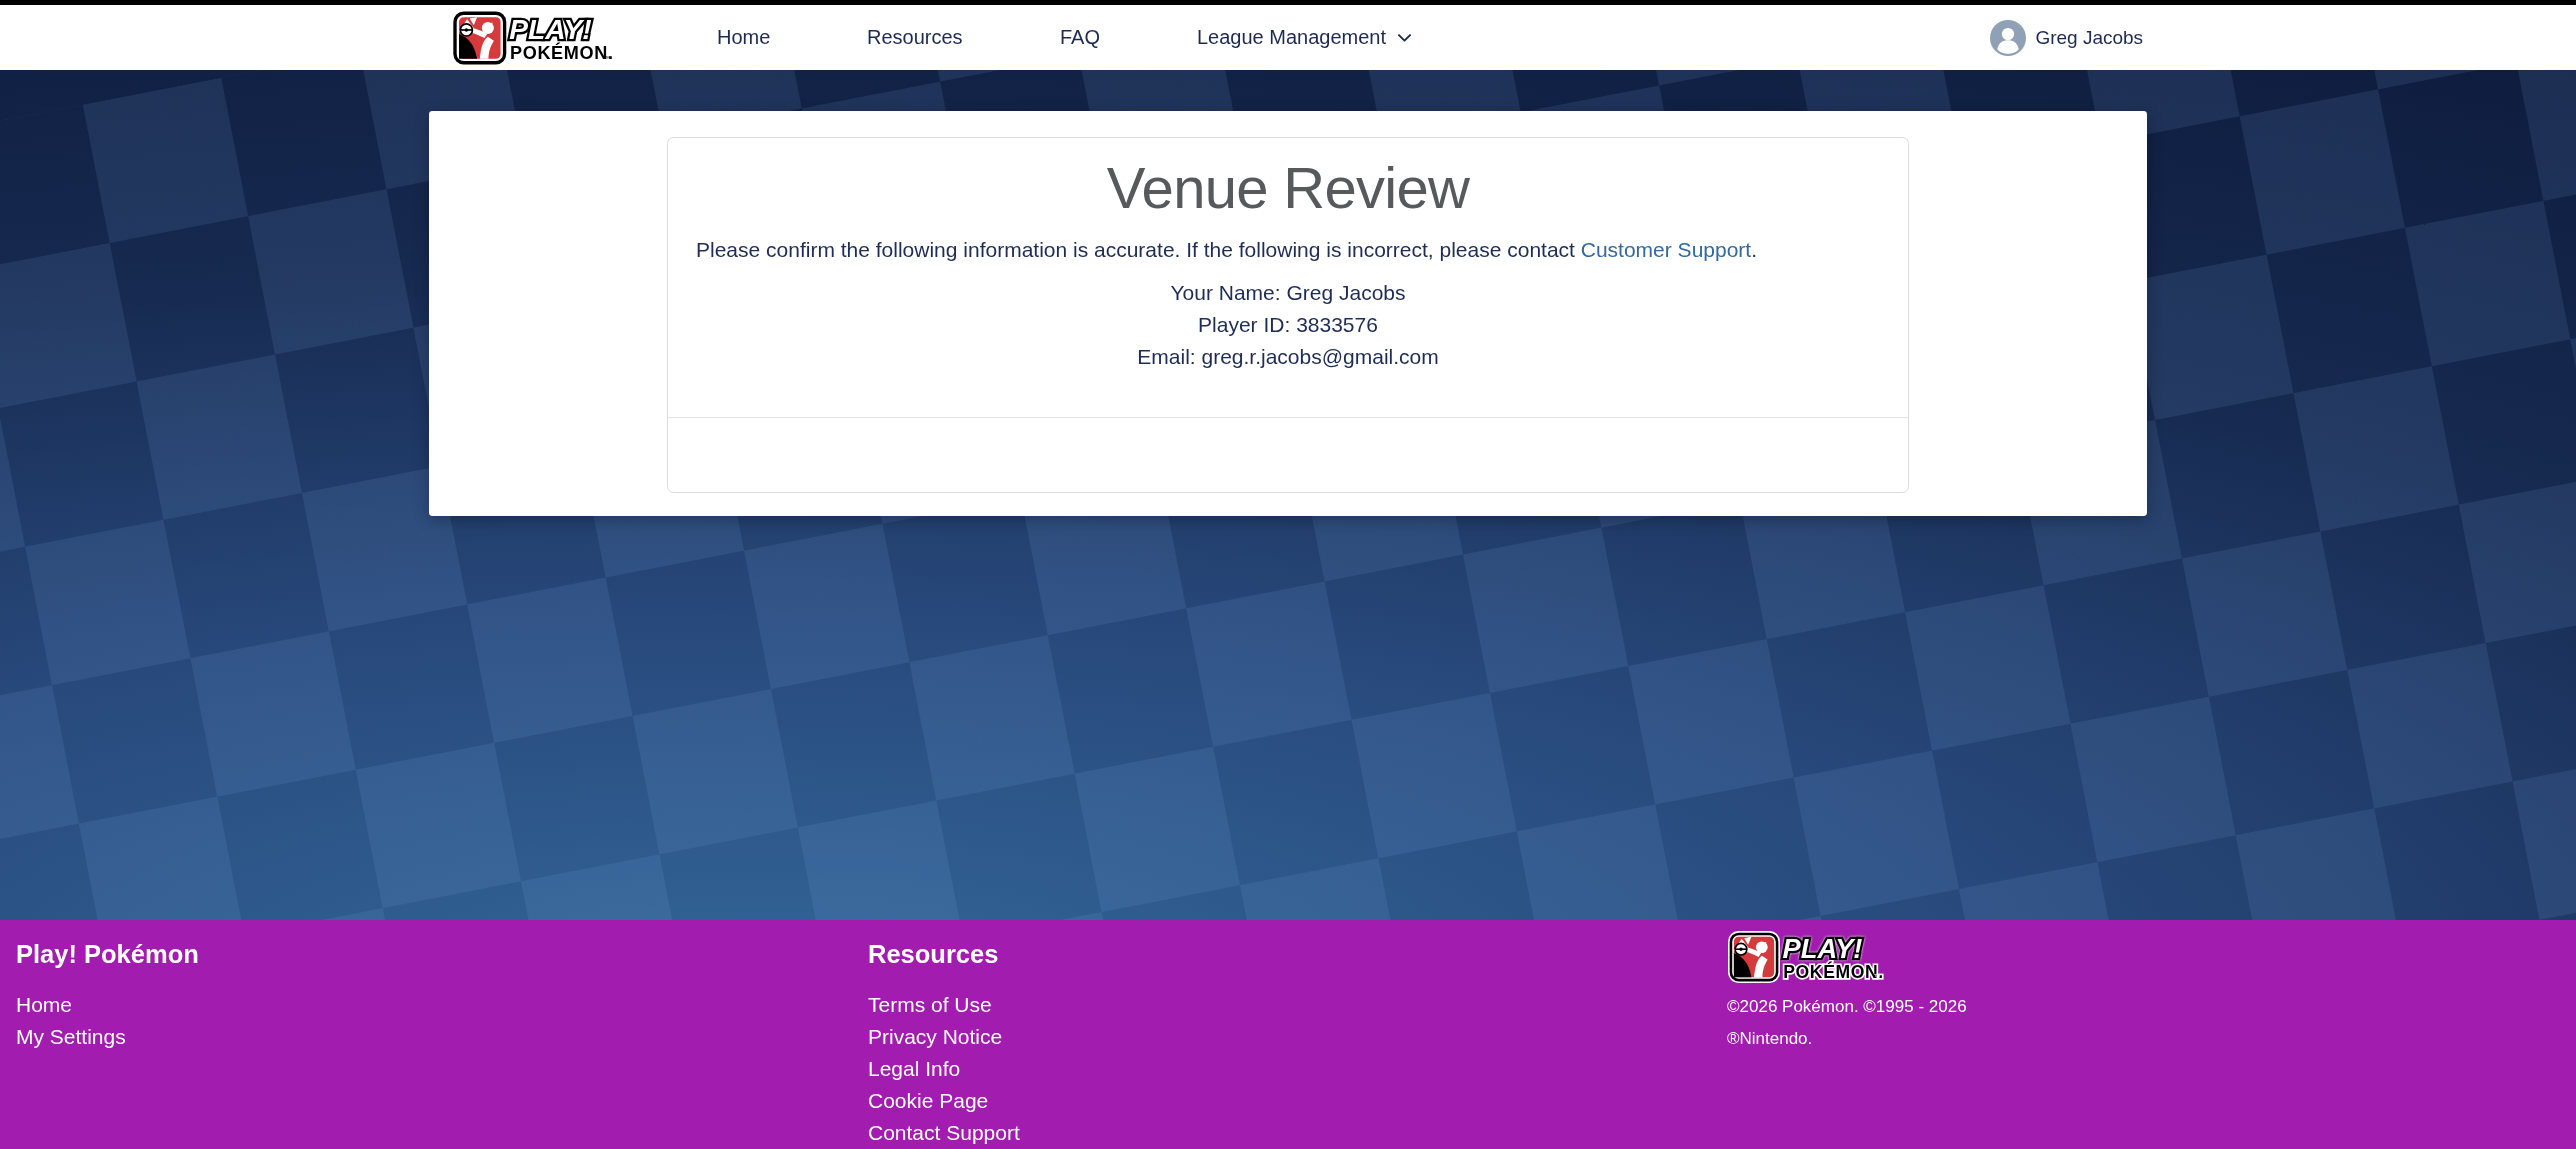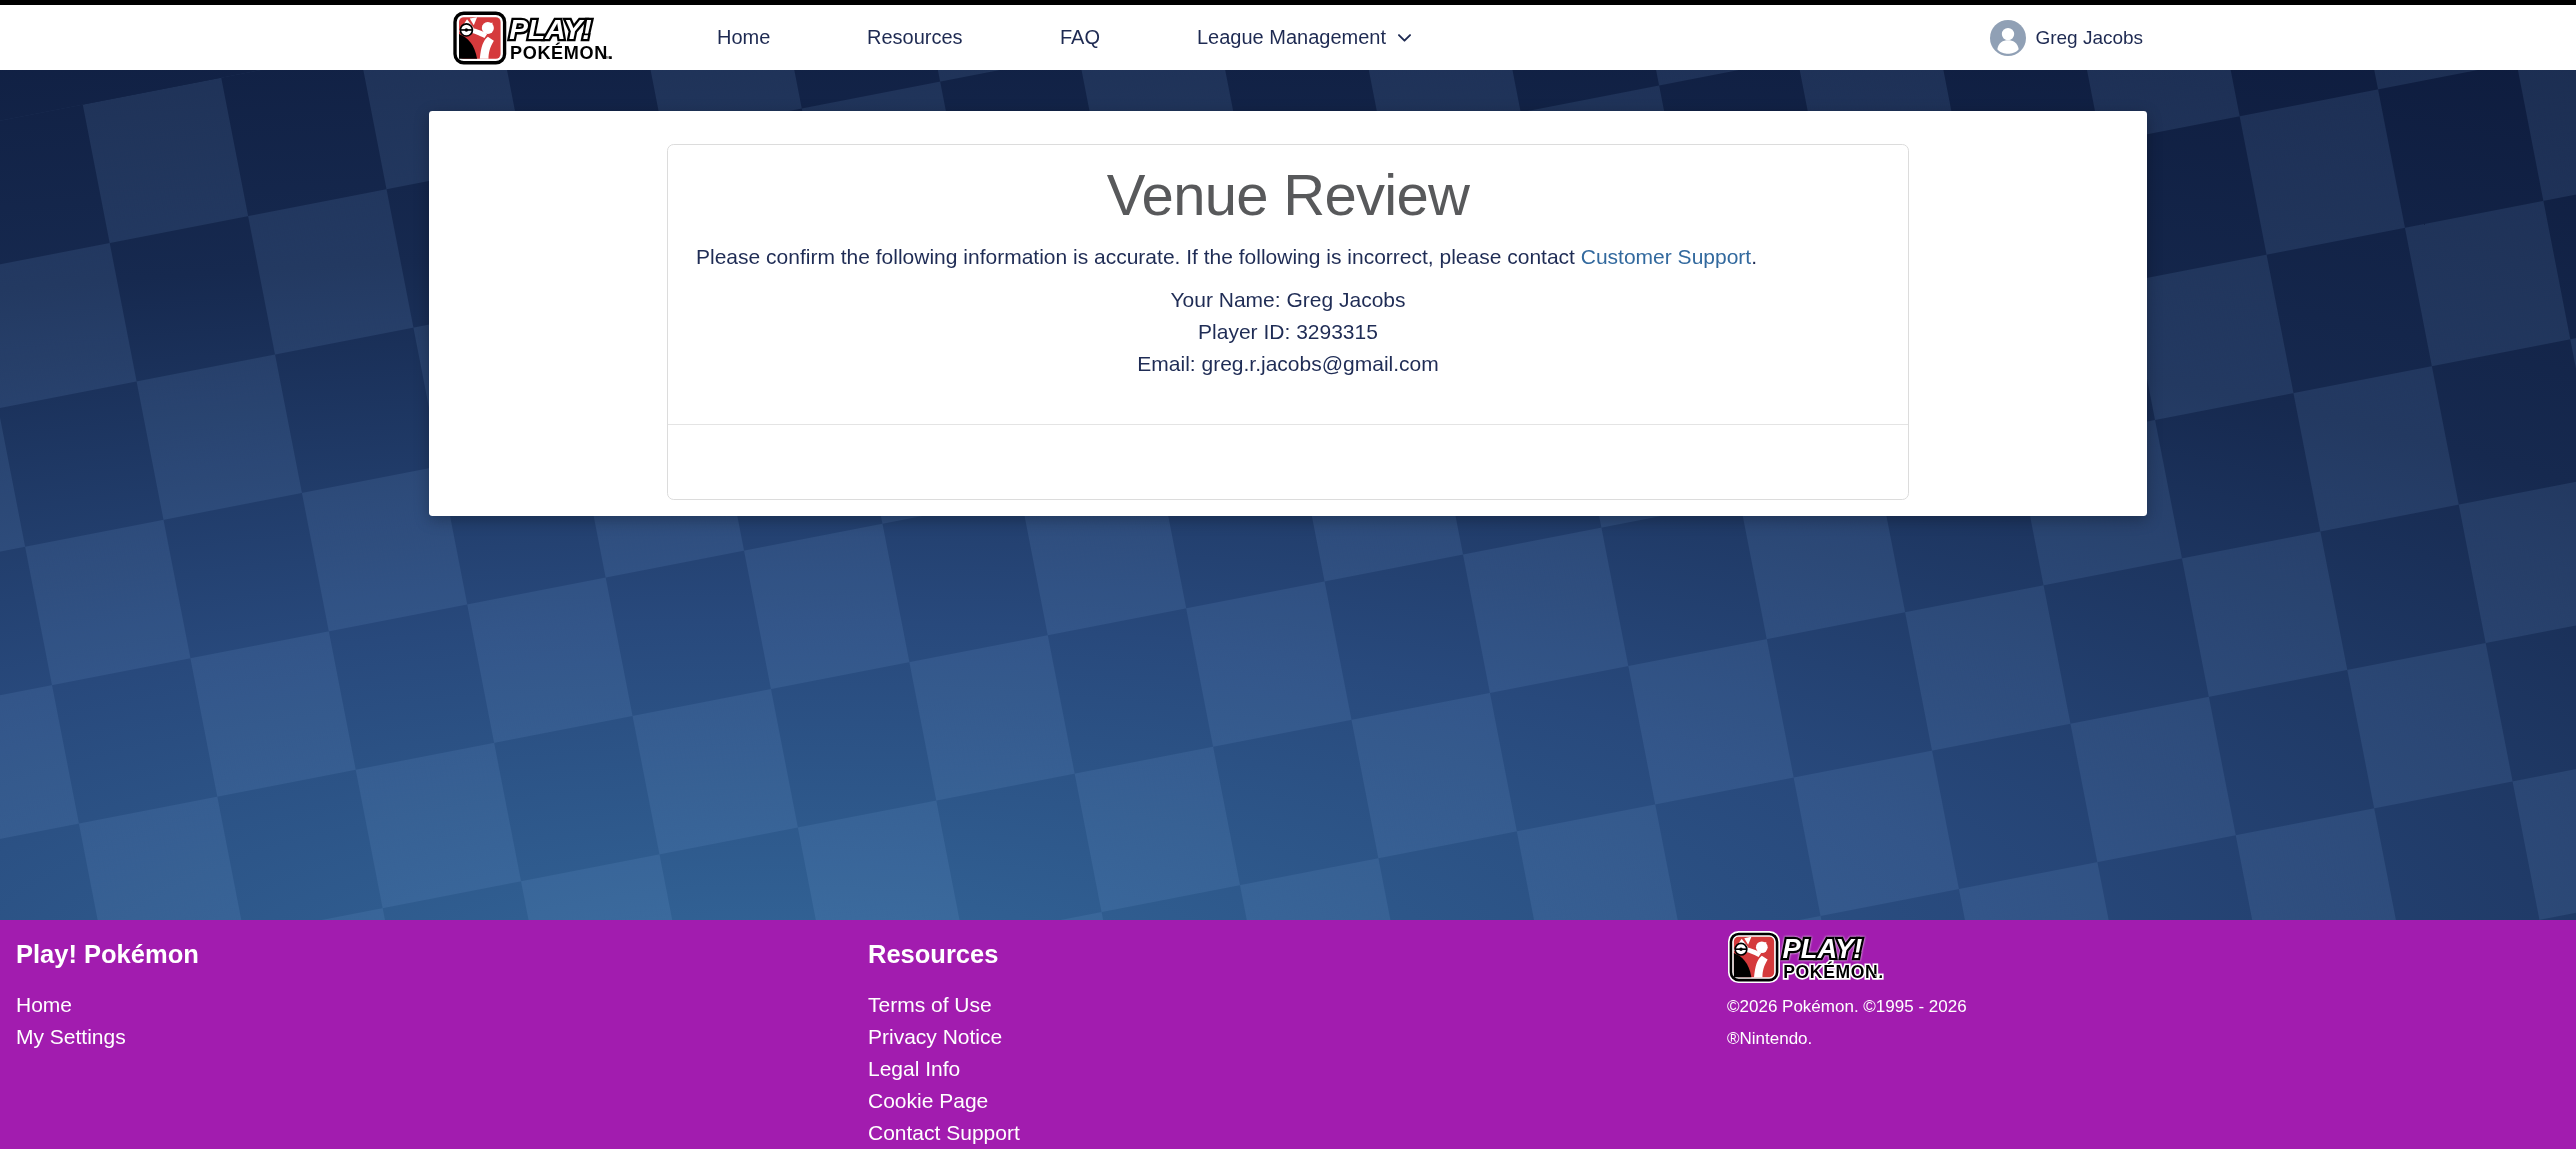--- a/index.html
+++ b/index.html
@@ -22,21 +22,21 @@
   .bg{position:absolute;top:70px;left:0;width:100%;height:850px;overflow:hidden;
       background:radial-gradient(150% 135% at 30% 108%, #336699 0%, #28497c 32%, #16294f 64%, #0c193a 100%);}
   .bg::before{content:"";position:absolute;left:-20%;top:-25%;width:150%;height:160%;
       background-image:conic-gradient(rgba(130,175,230,0.12) 0 90deg,transparent 90deg 180deg,
                         rgba(130,175,230,0.12) 180deg 270deg,transparent 270deg 360deg);
       background-size:282px 282px;transform:rotate(-11deg);}
 
   
   .card{position:absolute;left:429px;top:111px;width:1718px;height:405px;background:#fff;
         border-radius:3.4px;box-shadow:0 4px 14.8px rgba(0,0,0,0.28);}
-  .panel{position:absolute;left:238px;top:33px;width:1242px;height:356px;box-sizing:border-box;
+  .panel{position:absolute;left:238px;top:26px;width:1242px;height:356px;box-sizing:border-box;
          border:1.3px solid #dcdcdc;border-radius:6.7px;background:#fff;}
   .panel-body{padding:16px 23px 0;}
   .card-title{margin:2.7px 0 17.4px;font-size:58px;font-weight:400;color:#58595b;
               text-align:center;letter-spacing:-0.7px;line-height:62px;}
   .intro{margin:5px;font-size:21px;color:#1f2c55;line-height:27px;}
   .support-link{color:#32699e;text-decoration:none;cursor:pointer;}
   .info{margin-top:14px;font-size:21px;color:#1f2c55;line-height:32px;text-align:center;}
   .divider{border:none;border-top:1.3px solid #e4e4e4;margin:44px 0 0;}
   .panel-footer{padding:17px 24px 0;text-align:right;}
   .next-btn{display:inline-block;height:42px;padding:0 17.4px;background:#2d6096;color:#fff;
@@ -112,21 +112,21 @@
 
   <div class="bg"></div>
 
   <div class="card">
     <div class="panel">
       <div class="panel-body">
         <h1 class="card-title">Venue Review</h1>
         <p class="intro"><span>Please confirm the following information is accurate. If the following is incorrect, please contact </span><a class="support-link">Customer Support</a><span>.</span></p>
         <div class="info">
           <div><span>Your Name: </span><span>Greg Jacobs</span></div>
-          <div><span>Player ID: </span><span>3293315</span></div>
+          <div><span>Player ID: </span><span>3833576</span></div>
           <div><span>Email: </span><span>greg.r.jacobs@gmail.com</span></div>
         </div>
       </div>
       <hr class="divider">
     </div>
   </div>
 
   <div class="footer">
 
     <div class="fcol fcol1">

